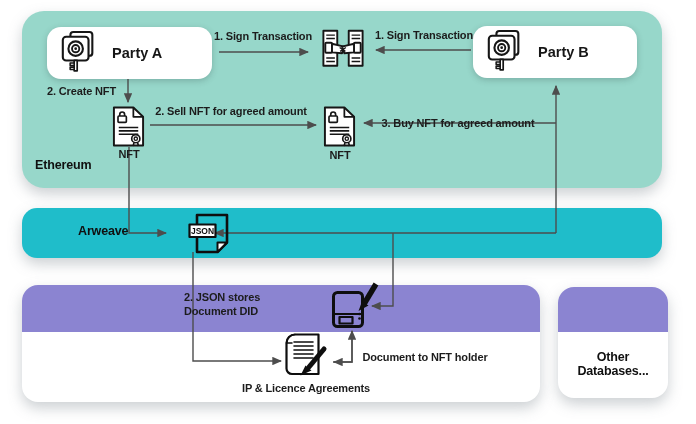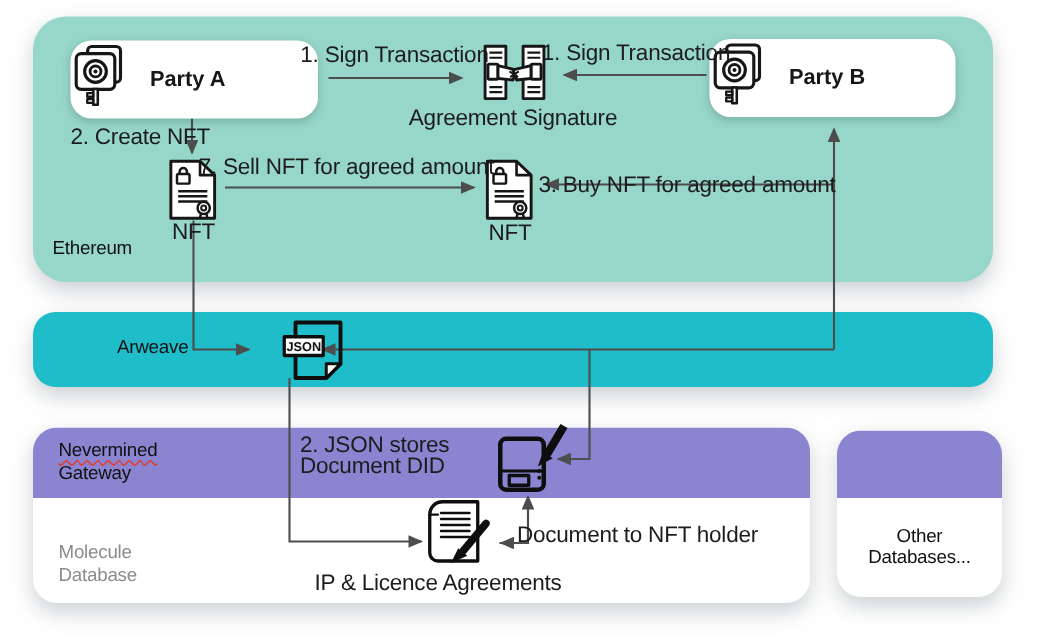--- a/index.html
+++ b/index.html
@@ -13,31 +13,31 @@
   .band-arw{left:22px;top:208px;width:640px;height:50px;background:#1fbdca;border-radius:15px;
     box-shadow:0 6px 14px rgba(110,120,130,.35);}
   .card{background:#fff;border-radius:16px;overflow:hidden;box-shadow:0 6px 14px rgba(110,120,130,.35);}
   .card-gw{left:22px;top:285px;width:518px;height:117px;}
   .card-other{left:558px;top:287px;width:110px;height:111px;}
   .card-header{position:absolute;left:0;top:0;width:100%;height:47px;background:#8b84d1;}
   .card-other .card-header{height:45px;}
 
   .connectors{position:absolute;left:0;top:0;z-index:3;}
   .node,.icon-abs{position:absolute;z-index:4;}
-  .lbl{position:absolute;z-index:5;font-size:15px;font-weight:400;line-height:13px;
+  .lbl{position:absolute;z-index:5;font-size:11px;font-weight:700;line-height:13px;
     letter-spacing:-0.15px;white-space:nowrap;color:#1c1c1c;}
   .ctr{transform:translateX(-50%);text-align:center;}
-  .band-title{font-size:12.5px;font-weight:400;color:#101010;}
+  .band-title{font-size:12.5px;font-weight:700;color:#101010;}
   .two-line{line-height:14px;}
   .gray{color:#8b8b8b;}
   .misspell{text-decoration:underline wavy #e03c31;text-decoration-thickness:1px;text-underline-offset:2px;}
 
   .party{position:absolute;z-index:4;height:52px;background:#fff;border-radius:14px;
     box-shadow:0 2px 6px rgba(40,60,60,.25);display:flex;align-items:center;
-    box-sizing:border-box;gap:13px;}
+    padding-left:12px;box-sizing:border-box;gap:13px;}
   .party-a{left:47px;top:27px;width:165px;}
   .party-b{left:473px;top:26px;width:164px;}
   .party-label{font-size:14.5px;font-weight:600;color:#161616;}
 </style>
 </head>
 <body>
 
 <div id="canvas">
 
   <div class="band band-eth"></div>
@@ -187,45 +187,36 @@
         <path d="M12 10 H31 M12 14 H31 M12 18 H31 M12 22 H31 M12 26 H31" stroke-width="1.6"></path>
         <line x1="27" y1="35" x2="42" y2="17" stroke-width="5"></line>
         <polygon points="18.5,43.5 23.5,33.5 29.5,38.5" fill="#0e0e0e" stroke="none"></polygon>
       </g>
     </svg>
   </span>
 
   <span class="lbl band-title" style="left:35px;top:159px;">Ethereum</span>
   <span class="lbl ctr" style="left:263px;top:30px;">1. Sign Transaction</span>
   <span class="lbl ctr" style="left:424px;top:29px;">1. Sign Transaction</span>
-  <span class="lbl ctr" style="left:342px;top:72px;">Agreement Signature</span>
   <span class="lbl" style="left:47px;top:85px;">2. Create NFT</span>
-  <span class="lbl ctr" style="left:231px;top:105px;">7. Sell NFT for agreed amount</span>
+  <span class="lbl ctr" style="left:231px;top:105px;">2. Sell NFT for agreed amount</span>
   <span class="lbl ctr" style="left:458px;top:102px;margin-top:15px;">3. Buy NFT for agreed amount</span>
   <span class="lbl ctr" style="left:129px;top:148px;">NFT</span>
   <span class="lbl ctr" style="left:340px;top:149px;">NFT</span>
 
   <span class="lbl band-title" style="left:35px;top:225px;margin-left:43px;">Arweave</span>
 
-  <span class="lbl band-title two-line" style="left:39px;top:293px;line-height:15px;">
-    <span class="misspell">Nevermined</span><br>
-    <span>Gateway</span>
-  </span>
-  <span class="lbl two-line" style="left:200px;top:290px;">
+  <span class="lbl two-line" style="left:184px;top:290px;">
     <span>2. JSON stores</span><br>
     <span>Document DID</span>
   </span>
   <span class="lbl ctr two-line" style="left:425px;top:336px;">
     <br>
     <span>Document to NFT holder</span>
   </span>
-  <span class="lbl band-title two-line gray" style="left:39px;top:361px;line-height:15px;color:#8b8b8b;">
-    <span>Molecule</span><br>
-    <span>Database</span>
-  </span>
-  <span class="lbl ctr" style="left:292px;top:382px;">IP &amp; Licence Agreements</span>
+  <span class="lbl ctr" style="left:306px;top:382px;">IP &amp; Licence Agreements</span>
 
   <span class="lbl band-title two-line" style="left:613px;top:350px;line-height:14px;transform:translateX(-50%);text-align:center;">
     <span>Other</span><br>
     <span>Databases...</span>
   </span>
 
 </div>
 
 </body></html>

